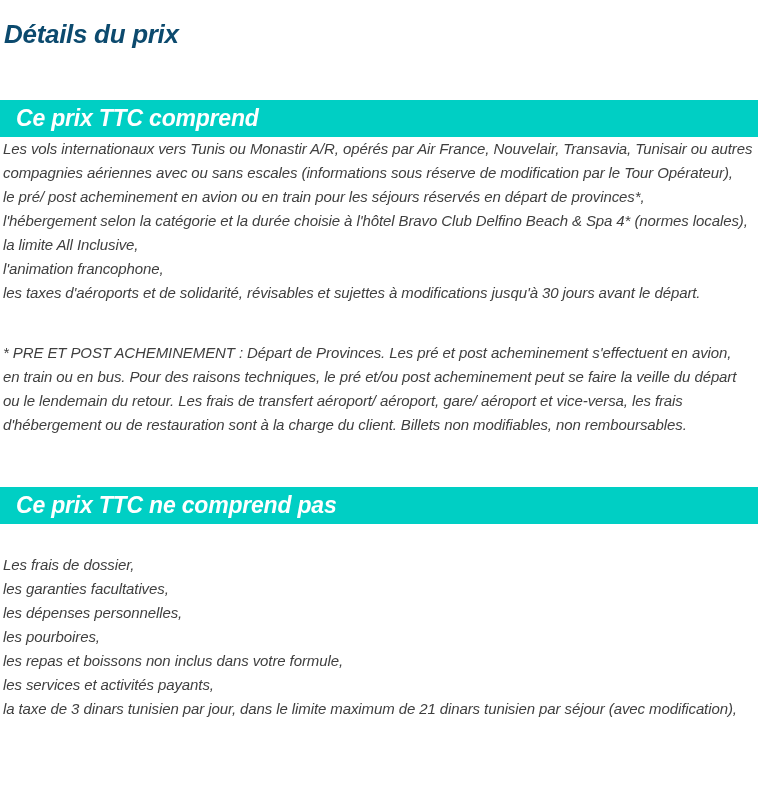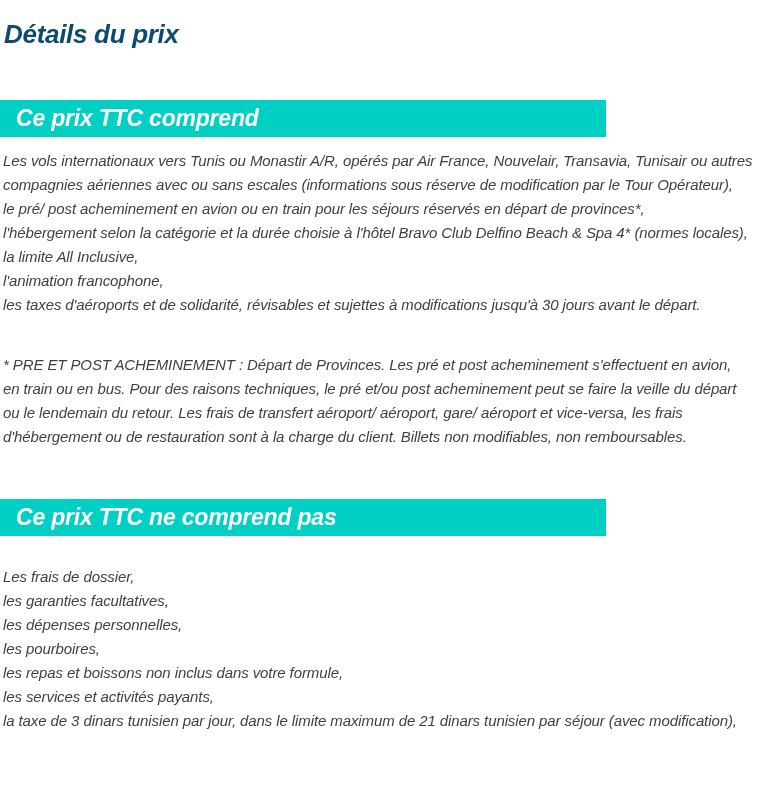--- a/index.html
+++ b/index.html
@@ -15,37 +15,36 @@
     font-size: 26px;
     line-height: 32px;
     font-weight: bold;
     font-style: italic;
     color: #0c4a6e;
     letter-spacing: -0.3px;
   }
 
   .section-banner {
     margin-top: 50px;
-    width: 606px;
+    width: 758px;
     height: 37px;
     background: #00cfc4;
     display: flex;
     align-items: center;
     padding-left: 16px;
   }
   .section-banner h2 {
     color: #ffffff;
     font-size: 23px;
     font-weight: bold;
     font-style: italic;
     letter-spacing: -0.2px;
   }
 
   .text-block {
-    margin-top: 12px;
     padding: 0 4px 0 3px;
   }
   .text-block p,
   .note-paragraph {
     font-size: 15px;
     line-height: 24px;
     font-style: italic;
     color: #3f3f3f;
     letter-spacing: -0.1px;
   }

